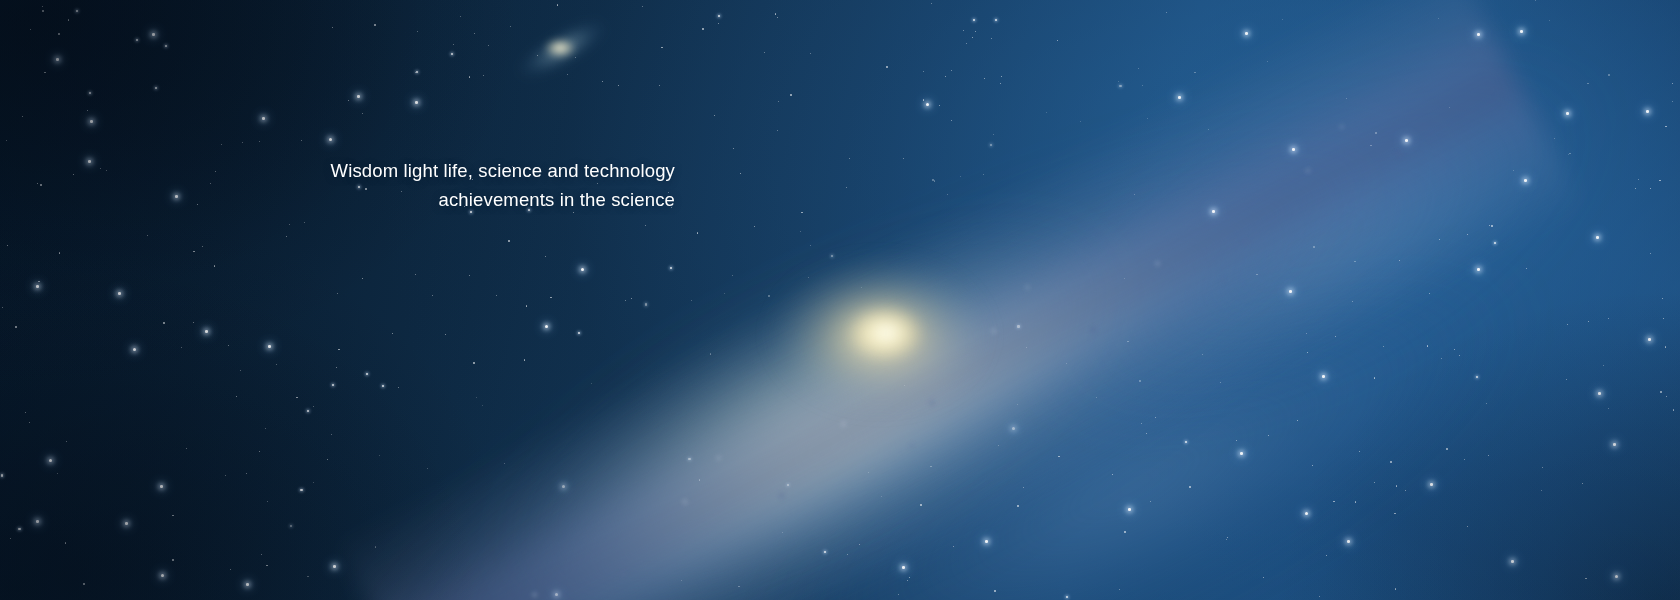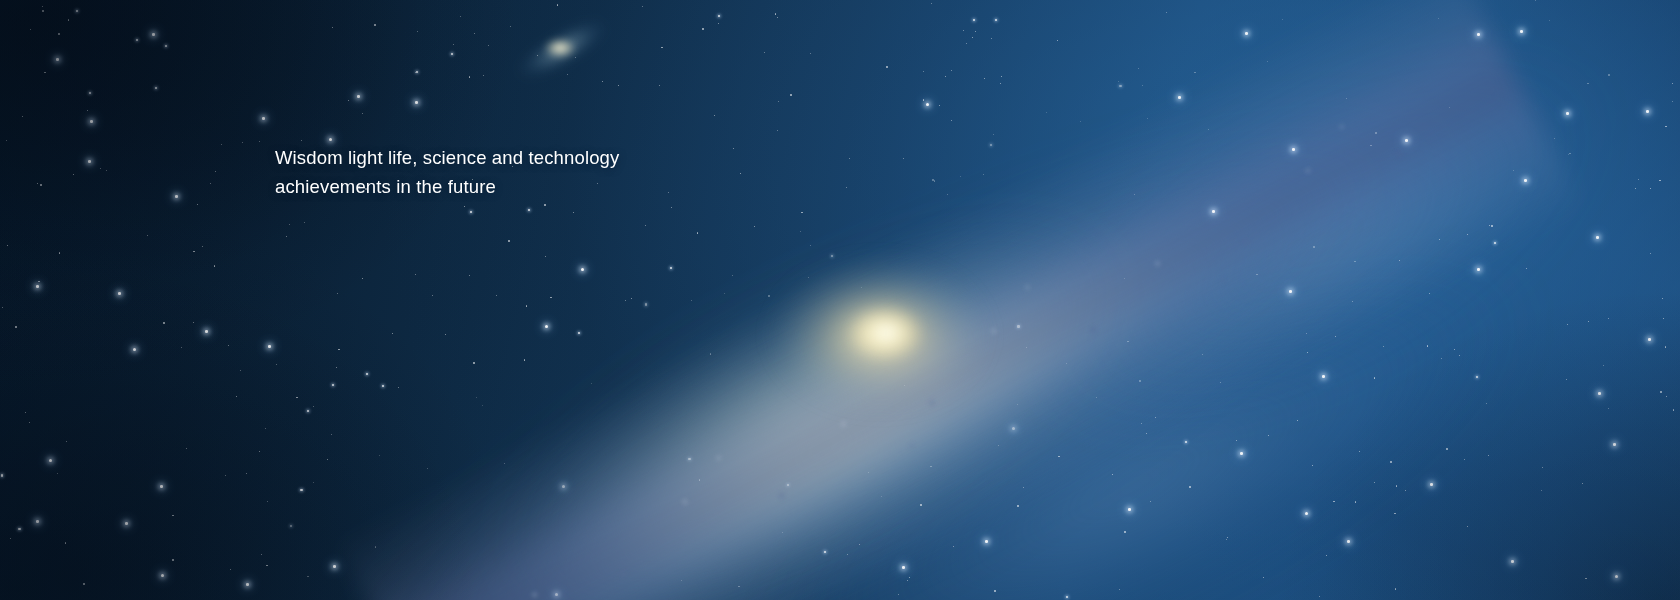--- a/index.html
+++ b/index.html
@@ -268,28 +268,29 @@
     margin: 0;
     font-size: 45px;
     line-height: 1.18;
     font-weight: 300;
     color: #ffffff;
     letter-spacing: 2px;
     white-space: pre;
     text-shadow: 0 1px 10px rgba(6,26,48,0.55);
   }
   #subtitle {
-    margin: 5px 0 0 3px;
+    margin: 18px 0 0 3px;
     font-size: 18.5px;
     line-height: 29px;
     font-weight: 400;
     color: #ffffff;
     letter-spacing: 0.15px;
     max-width: 400px;
     text-shadow: 0 1px 7px rgba(6,26,48,0.6);
+    text-align: right;
   }
   #subtitle .sub-line { display: block; }
 </style>
 </head>
 <body>
 
 <div id="banner">
 
   <div class="layer" id="sky-base2"></div>
   <div class="layer" id="sky-glow"></div>
@@ -702,17 +703,17 @@
       <span class="star big" style="left: 1598px; top: 392px; width: 2.6px; height: 2.6px; opacity: 0.92;"></span>
       <span class="star big" style="left: 1289px; top: 290px; width: 2.6px; height: 2.6px; opacity: 0.92;"></span>
       <span class="star big" style="left: 1212px; top: 210px; width: 2.6px; height: 2.6px; opacity: 0.92;"></span>
     </div>
 
   <div class="layer" id="vignette"></div>
 
   <div id="copy">
     <p id="subtitle">
       <span class="sub-line">Wisdom light life, science and technology</span>
-      <span class="sub-line">achievements in the future</span>
+      <span class="sub-line">achievements in the science</span>
     </p>
   </div>
 
 </div>
 
 </body></html>

